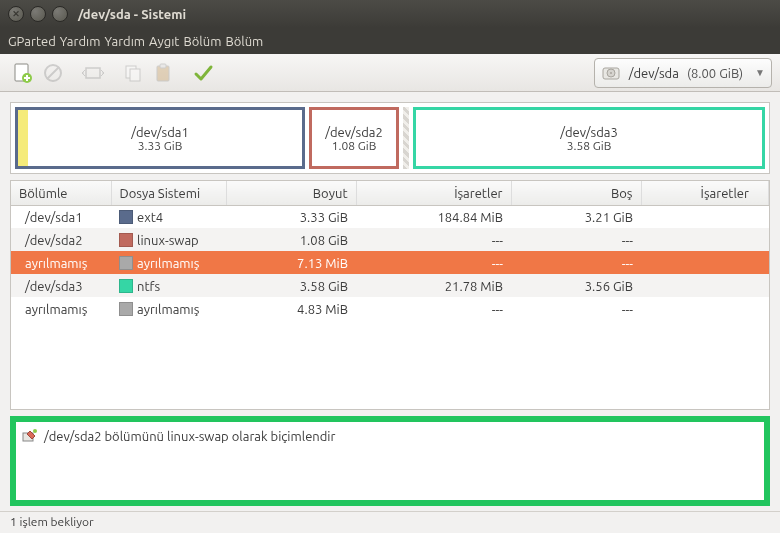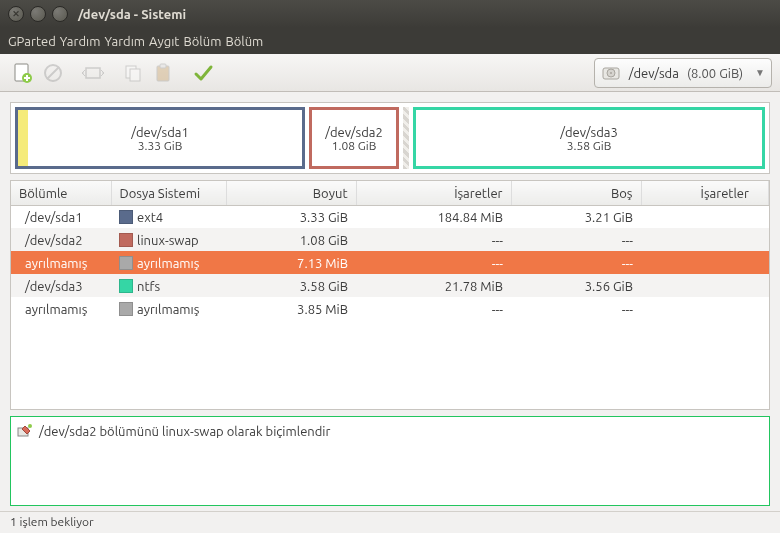--- a/index.html
+++ b/index.html
@@ -37,21 +37,21 @@
 th.center,td.center{ text-align:center;padding-left:48px; }
 td { padding: 4px 8px; height: 23px; }
 tr.even { background:#f4f3f2; }
 tr.selected { background:#f07746; color:#fff; }
 .swatch { display:inline-block; width:14px; height:14px; vertical-align:-2px; margin-right:4px; border:1px solid rgba(0,0,0,0.15); }
 .sw-ext4 { background:#5a6b8c; }
 .sw-swap { background:#c06a5f; }
 .sw-unalloc { background:#a9a9a9; }
 .sw-ntfs { background:#35d6a5; }
 
-.pending-wrap { margin: 6px 10px 0; border:1px solid #22c55e; background:#fff; height:90px; padding:6px; }
+.pending-wrap { margin: 6px 10px 0; border:6px solid #22c55e; background:#fff; height:90px; padding:6px; }
 .pending-item { display:flex; align-items:center; gap:6px; font-size:13px; }
 .pending-icon { width:16px; height:16px; }
 
 .statusbar { position:absolute; bottom:0; left:0; right:0; height:22px; background:#f2f1f0; border-top:1px solid #d3d0cb; padding: 3px 10px; font-size:12px; color:#3c3c3c;margin-top:20px; }
 
 svg { display:block; }
 </style>
 </head>
 <body>
 
@@ -184,21 +184,21 @@
           <td style="padding-left:14px">/dev/sda3</td>
           <td><span class="swatch sw-ntfs"></span>ntfs</td>
           <td class="right">3.58 GiB</td>
           <td class="right">21.78 MiB</td>
           <td class="right">3.56 GiB</td>
           <td></td>
         </tr>
         <tr>
           <td style="padding-left:14px">ayrılmamış</td>
           <td><span class="swatch sw-unalloc"></span>ayrılmamış</td>
-          <td class="right">3.85 MiB</td>
+          <td class="right">4.83 MiB</td>
           <td class="right">---</td>
           <td class="right">---</td>
           <td></td>
         </tr>
       </tbody>
   </table>
 </div>
 
 <div class="pending-wrap">
   <div class="pending-item">

